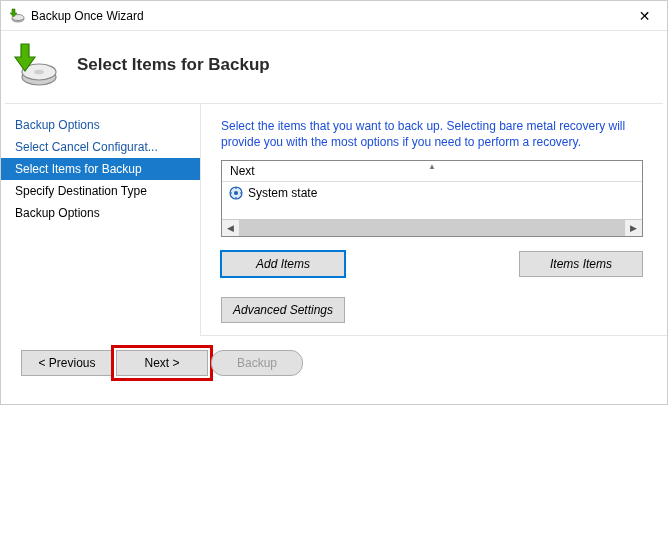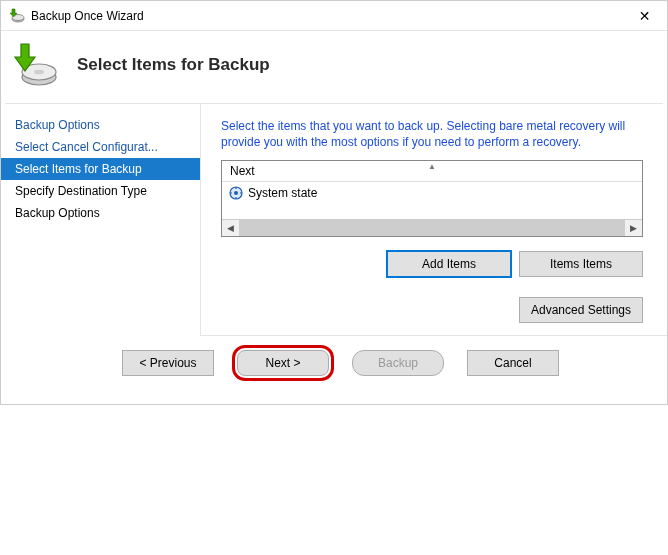--- a/index.html
+++ b/index.html
@@ -152,53 +152,53 @@
     position:relative;
   }
   .lv-scroll .thumb {
     position:absolute;
     left:0; top:0; bottom:0; right:0;
     background:#cdcdcd;
   }
 
   .action-row {
     display:flex;
-    justify-content:flex-end;
+    justify-content:space-between;
     gap:8px;
     margin-top:14px;
+    font-style:italic;
   }
   .action-row + .action-row { margin-top:20px; }
   .btn {
     min-width:124px;
     height:26px;
     border:1px solid #adadad;
     background:#e1e1e1;
     font-size:12px;
     color:#000;
     display:flex; align-items:center; justify-content:center;
     padding:0 10px;
     cursor:default;
   }
   .btn.primary {
     outline:2px solid #0078d7;
     outline-offset:-1px;
   }
   .btn.disabled { color:#9a9a9a;border-radius:12px; }
 
   .footer {
-    padding: 14px 24px 28px 37px;
-    display:flex;
-    justify-content:center;
-    gap:23px;
+    padding: 14px 24px 28px 20px;
+    display:flex;
+    justify-content:flex-start;
+    gap:3px;
   }
   .footer .btn { min-width:92px; }
   .highlight-red {
     outline: 3px solid #d30000;
     outline-offset: 2px;
-    border-radius: 8px;
   }
 </style>
 </head>
 <body>
 
 <div class="window">
 
   <div class="titlebar">
     <span class="app-icon">
       <svg width="16" height="16" viewBox="0 0 16 16">
@@ -279,16 +279,15 @@
         <div class="btn">Advanced Settings</div>
       </div>
     </div>
 
   </div>
 
   <div class="footer">
     <div class="btn">&lt; Previous</div>
     <div class="btn highlight-red">Next &gt;</div>
     <div class="btn disabled">Backup</div>
-    <div class="btn">Cancel</div>
   </div>
 
 </div>
 
 </body></html>

